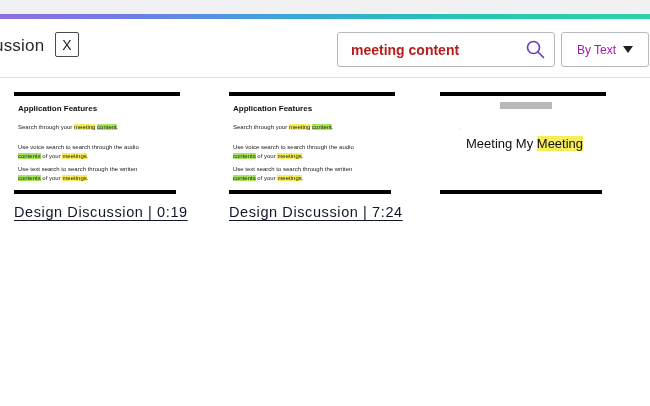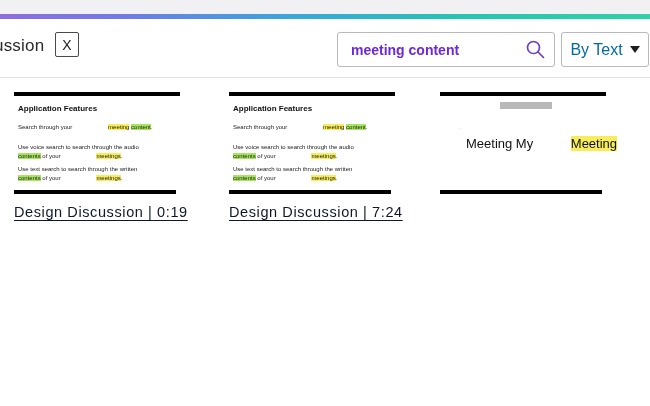--- a/index.html
+++ b/index.html
@@ -69,21 +69,21 @@
     border: 1px solid #b9b9c0;
     border-radius: 3px;
     background: #ffffff;
     display: flex;
     align-items: center;
   }
   .search-input {
     border: none;
     outline: none;
     font-size: 14px;
-    color: #6d28d9;
+    color: #b91c1c;
     font-weight: bold;
     padding: 0 6px 0 13px;
     width: 160px;
     height: 28px;
     background: transparent;
     font-family: "Liberation Sans", sans-serif;
   }
   .search-icon {
     position: absolute;
     right: 9px; top: 6px;
@@ -97,22 +97,22 @@
     border: 1px solid #b9b9c0;
     border-radius: 3px;
     background: #ffffff;
     display: flex;
     align-items: center;
     justify-content: center;
     gap: 7px;
     cursor: pointer;
   }
   .filter-label {
-    font-size: 16px;
-    color: #0369a1;
+    font-size: 12px;
+    color: #a21caf;
   }
   .caret {
     width: 0; height: 0;
     border-left: 5px solid transparent;
     border-right: 5px solid transparent;
     border-top: 7px solid #1e1e1e;
   }
   
   .results {
     position: absolute;
@@ -154,21 +154,21 @@
     position: absolute;
     left: 4px;
     font-size: 6px;
     color: #222;
     line-height: 9px;
     width: 160px;
   }
   .b1 { top: 37px; }
   .b2 { top: 57px; }
   .b3 { top: 79px; }
-  .hl { background: #f7ec5a; margin-left: 34px; }
+  .hl { background: #f7ec5a; }
   .hl-b { background: #a7e65c; }
 
   
   .photo-strip {
     position: absolute;
     left: 60px; top: 16px;
     width: 52px; height: 7px;
     background: #b9b9b9;
   }
   .tiny-dot {

